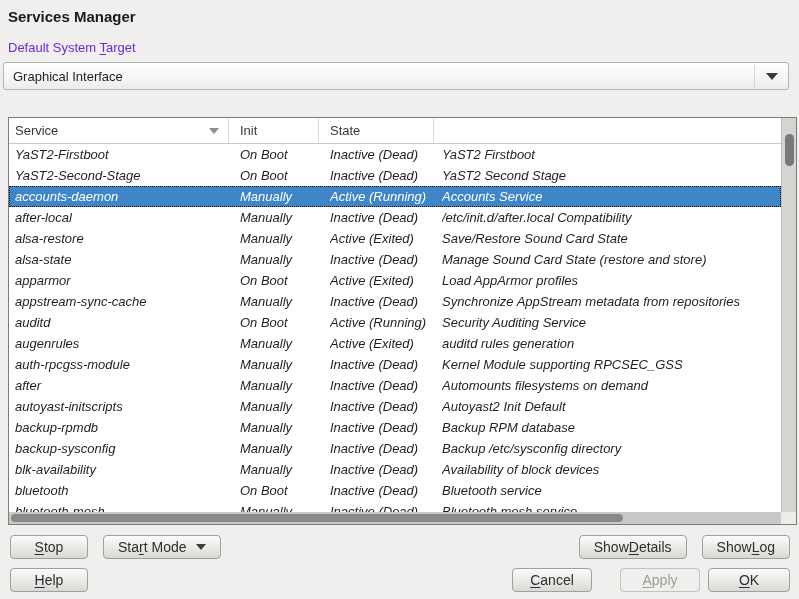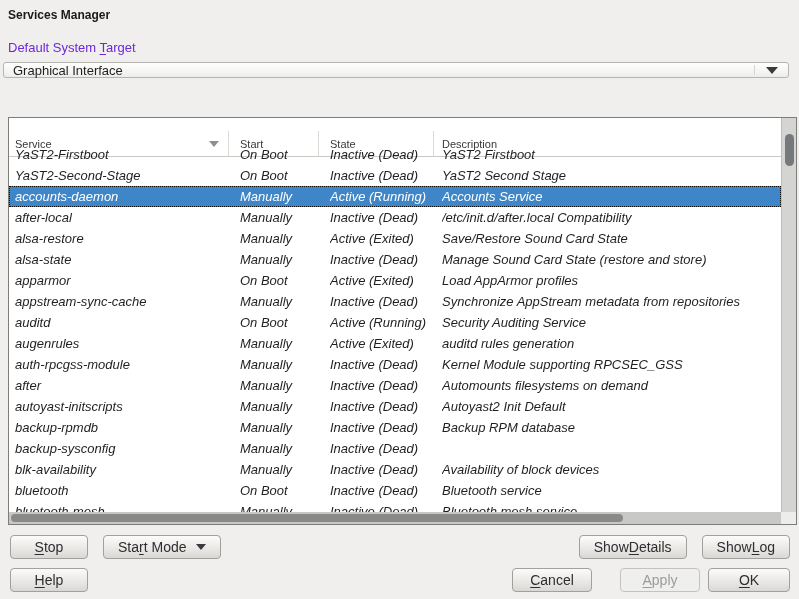--- a/index.html
+++ b/index.html
@@ -6,29 +6,29 @@
   html, body { width: 799px; height: 599px; }
   body {
     position: relative;
     background: #f0efed;
     font-family: "Liberation Sans", "DejaVu Sans", sans-serif;
     color: #1f1f1f;
     overflow: hidden;
   }
   .title {
     position: absolute; left: 8px; top: 8px;
-    font-size: 12px; font-weight: bold; color: #1a1a1a;
+    font-size: 15px; font-weight: bold; color: #1a1a1a;
   }
   .target-label {
     position: absolute; left: 8px; top: 40px;
     font-size: 13px; color: #6d28d9;
   }
   .mn { text-decoration: underline; text-underline-offset: 2px; }
   .combo {
-    position: absolute; left: 3px; top: 62px; width: 786px; height: 16px;
+    position: absolute; left: 3px; top: 62px; width: 786px; height: 28px;
     background: linear-gradient(#fefefe, #f3f3f1 70%, #ececea);
     border: 1px solid #b4b4b1; border-radius: 3px;
     font-size: 13px; color: #1f1f1f;
     display: flex; align-items: center; padding-left: 9px;
     cursor: default;
   }
   .combo-arrow-zone {
     position: absolute; right: 0; top: 2px; bottom: 2px; width: 34px;
     border-left: 1px solid #d4d4d0;
     display: flex; align-items: center; justify-content: center;
@@ -39,21 +39,21 @@
     border-top: 7px solid #3a3a3a;
   }
   
   .table-frame {
     position: absolute; left: 8px; top: 117px; width: 789px; height: 408px;
     background: #ffffff; border: 1px solid #7c7c78;
   }
   .thead {
     position: absolute; left: 0; top: 0; right: 15px; height: 26px;
     background: #ffffff; border-bottom: 1px solid #c9c9c5;
-    font-size: 11px; color: #383838; margin-top: 13px;
+    font-size: 13px; color: #383838;
   }
   .th { position: absolute; top: 0; height: 25px; display: flex; align-items: center;
         padding-left: 8px; border-right: 1px solid #d9d9d5; cursor: default; }
   .th-service { left: 0; width: 220px; padding-left: 6px; }
   .th-start   { left: 220px; width: 90px; padding-left: 11px; }
   .th-state   { left: 310px; width: 115px; padding-left: 11px; }
   .th-desc    { left: 425px; right: 0; border-right: none; }
   .sort-arrow {
     position: absolute; right: 9px; top: 10px;
     width: 0; height: 0;
@@ -136,28 +136,25 @@
   </span>
 </div>
 
 <div class="table-frame">
   <div class="thead">
     <div class="th th-service">
       <span>Service</span>
       <span class="sort-arrow"></span>
     </div>
     <div class="th th-start">
-      <span>Start</span>
+      <span>Init</span>
     </div>
     <div class="th th-state">
       <span>State</span>
     </div>
-    <div class="th th-desc">
-      <span>Description</span>
-    </div>
   </div>
 
   <div class="tbody">
       <div class="trow">
     <span class="td td-service">YaST2-Firstboot</span>
     <span class="td td-start">On Boot</span>
     <span class="td td-state">Inactive (Dead)</span>
     <span class="td td-desc">YaST2 Firstboot</span>
   </div>
       <div class="trow">
@@ -235,20 +232,21 @@
       <div class="trow">
     <span class="td td-service">backup-rpmdb</span>
     <span class="td td-start">Manually</span>
     <span class="td td-state">Inactive (Dead)</span>
     <span class="td td-desc">Backup RPM database</span>
   </div>
       <div class="trow">
     <span class="td td-service">backup-sysconfig</span>
     <span class="td td-start">Manually</span>
     <span class="td td-state">Inactive (Dead)</span>
+    <span class="td td-desc">Backup /etc/sysconfig directory</span>
   </div>
       <div class="trow">
     <span class="td td-service">blk-availability</span>
     <span class="td td-start">Manually</span>
     <span class="td td-state">Inactive (Dead)</span>
     <span class="td td-desc">Availability of block devices</span>
   </div>
       <div class="trow">
     <span class="td td-service">bluetooth</span>
     <span class="td td-start">On Boot</span>

